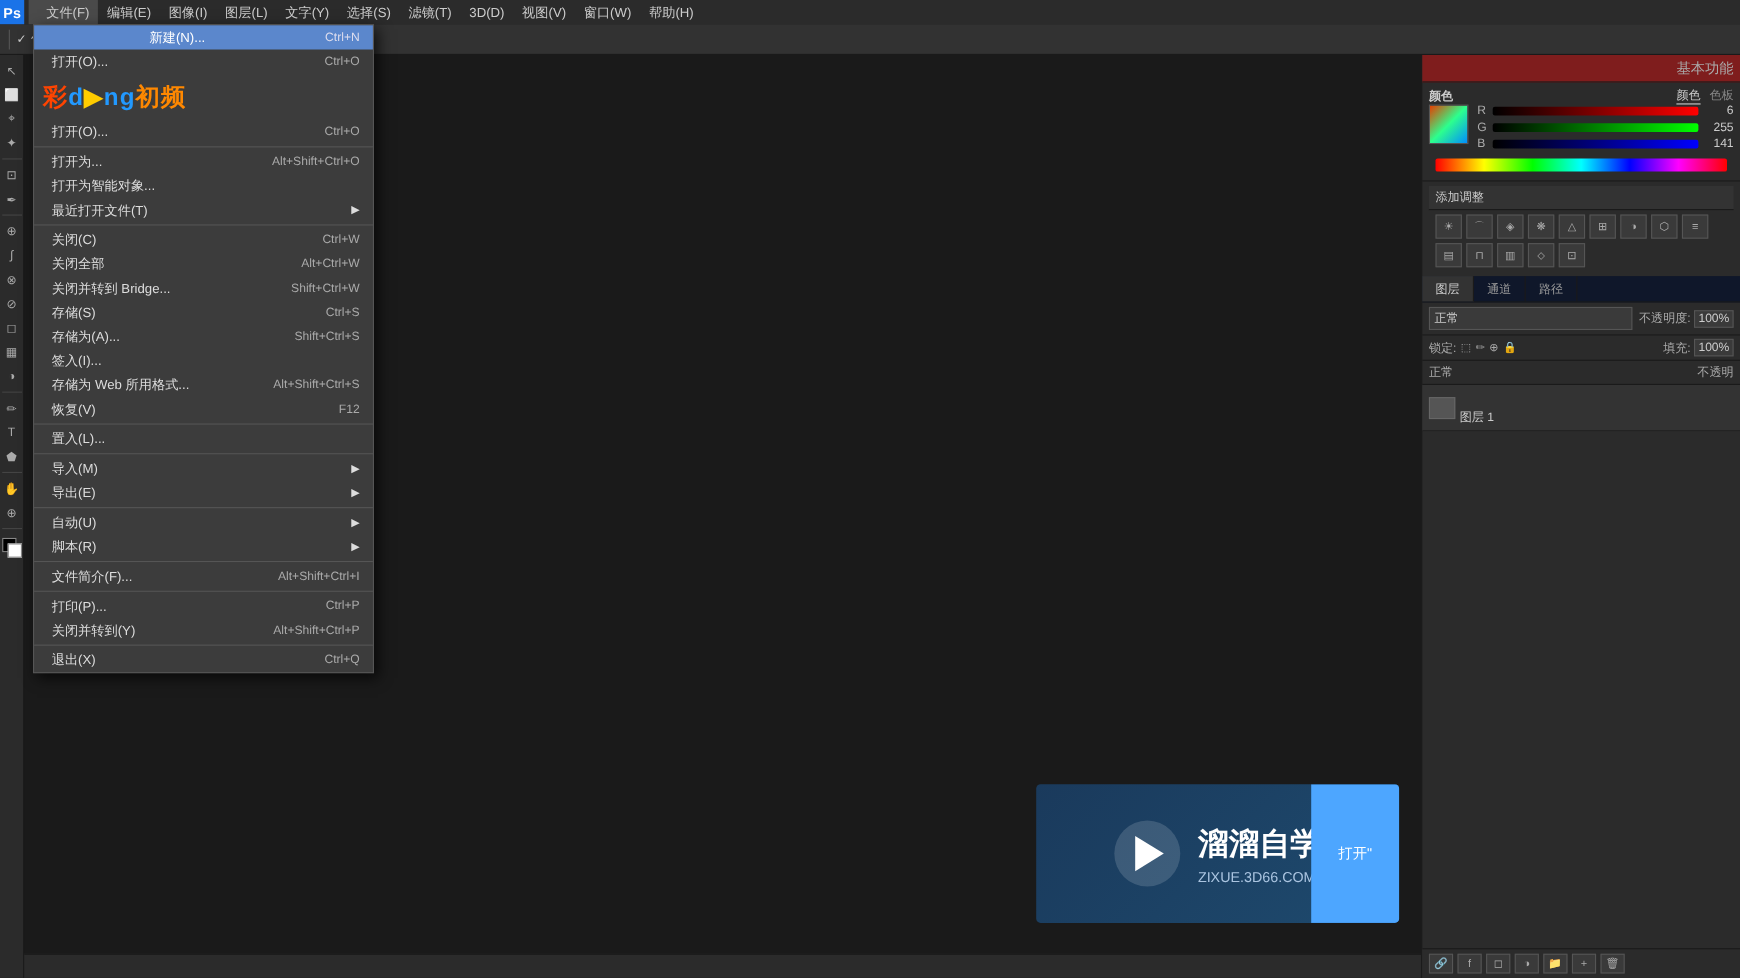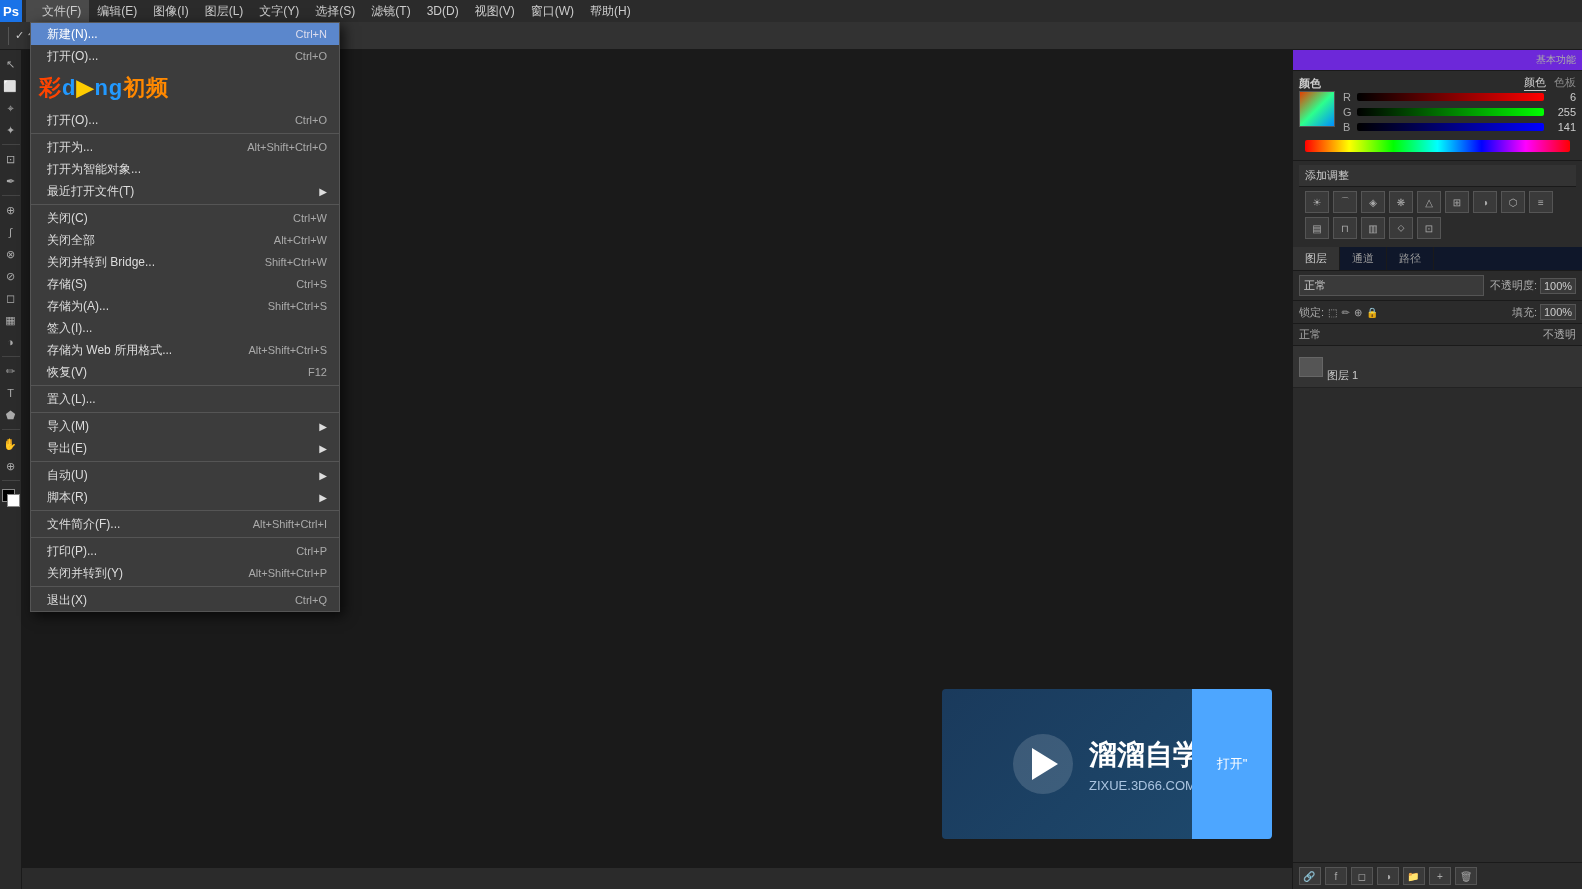--- a/index.html
+++ b/index.html
@@ -369,20 +369,21 @@
       justify-content: space-between;
       padding: 4px 12px 4px 16px;
       cursor: pointer;
       font-size: 12px;
       color: #ddd;
       height: 22px;
     }
     .menu-item.highlighted {
       background: #5b87cc;
       color: white;
+      text-align: center;
     }
     .menu-separator {
       height: 1px;
       background: #555;
       margin: 2px 0;
     }
     .menu-item-label { flex: 1; }
     .menu-item-shortcut {
       color: #aaa;
       font-size: 11px;
@@ -398,21 +399,21 @@
       display: flex;
       align-items: center;
     }
 
     
     .watermark-overlay {
       position: absolute;
       bottom: 50px;
       right: 310px;
       width: 330px;
-      height: 150px;
+      height: 126px;
       background: linear-gradient(135deg, #1a3a5c 0%, #1e4a6e 100%);
       border-radius: 4px;
       display: flex;
       align-items: center;
       justify-content: center;
       z-index: 500;
       overflow: hidden;
     }
     .watermark-content {
       display: flex;
@@ -462,23 +463,23 @@
       flex-direction: column;
       align-items: center;
       height: 100%;
       justify-content: center;
     }
 
     
     .rp-basic-func {
       text-align: right;
       padding: 3px 6px;
-      font-size: 10px;
+      font-size: 13px;
       color: #aaa;
-      background: #6d28d9;
+      background: #7f1d1d;
       border-bottom: 1px solid #1a1a1a;
     }
 
     .layer-item {
       display: flex;
       align-items: center;
       gap: 4px;
       padding: 4px 6px;
       border-bottom: 1px solid #222;
       background: #333;

